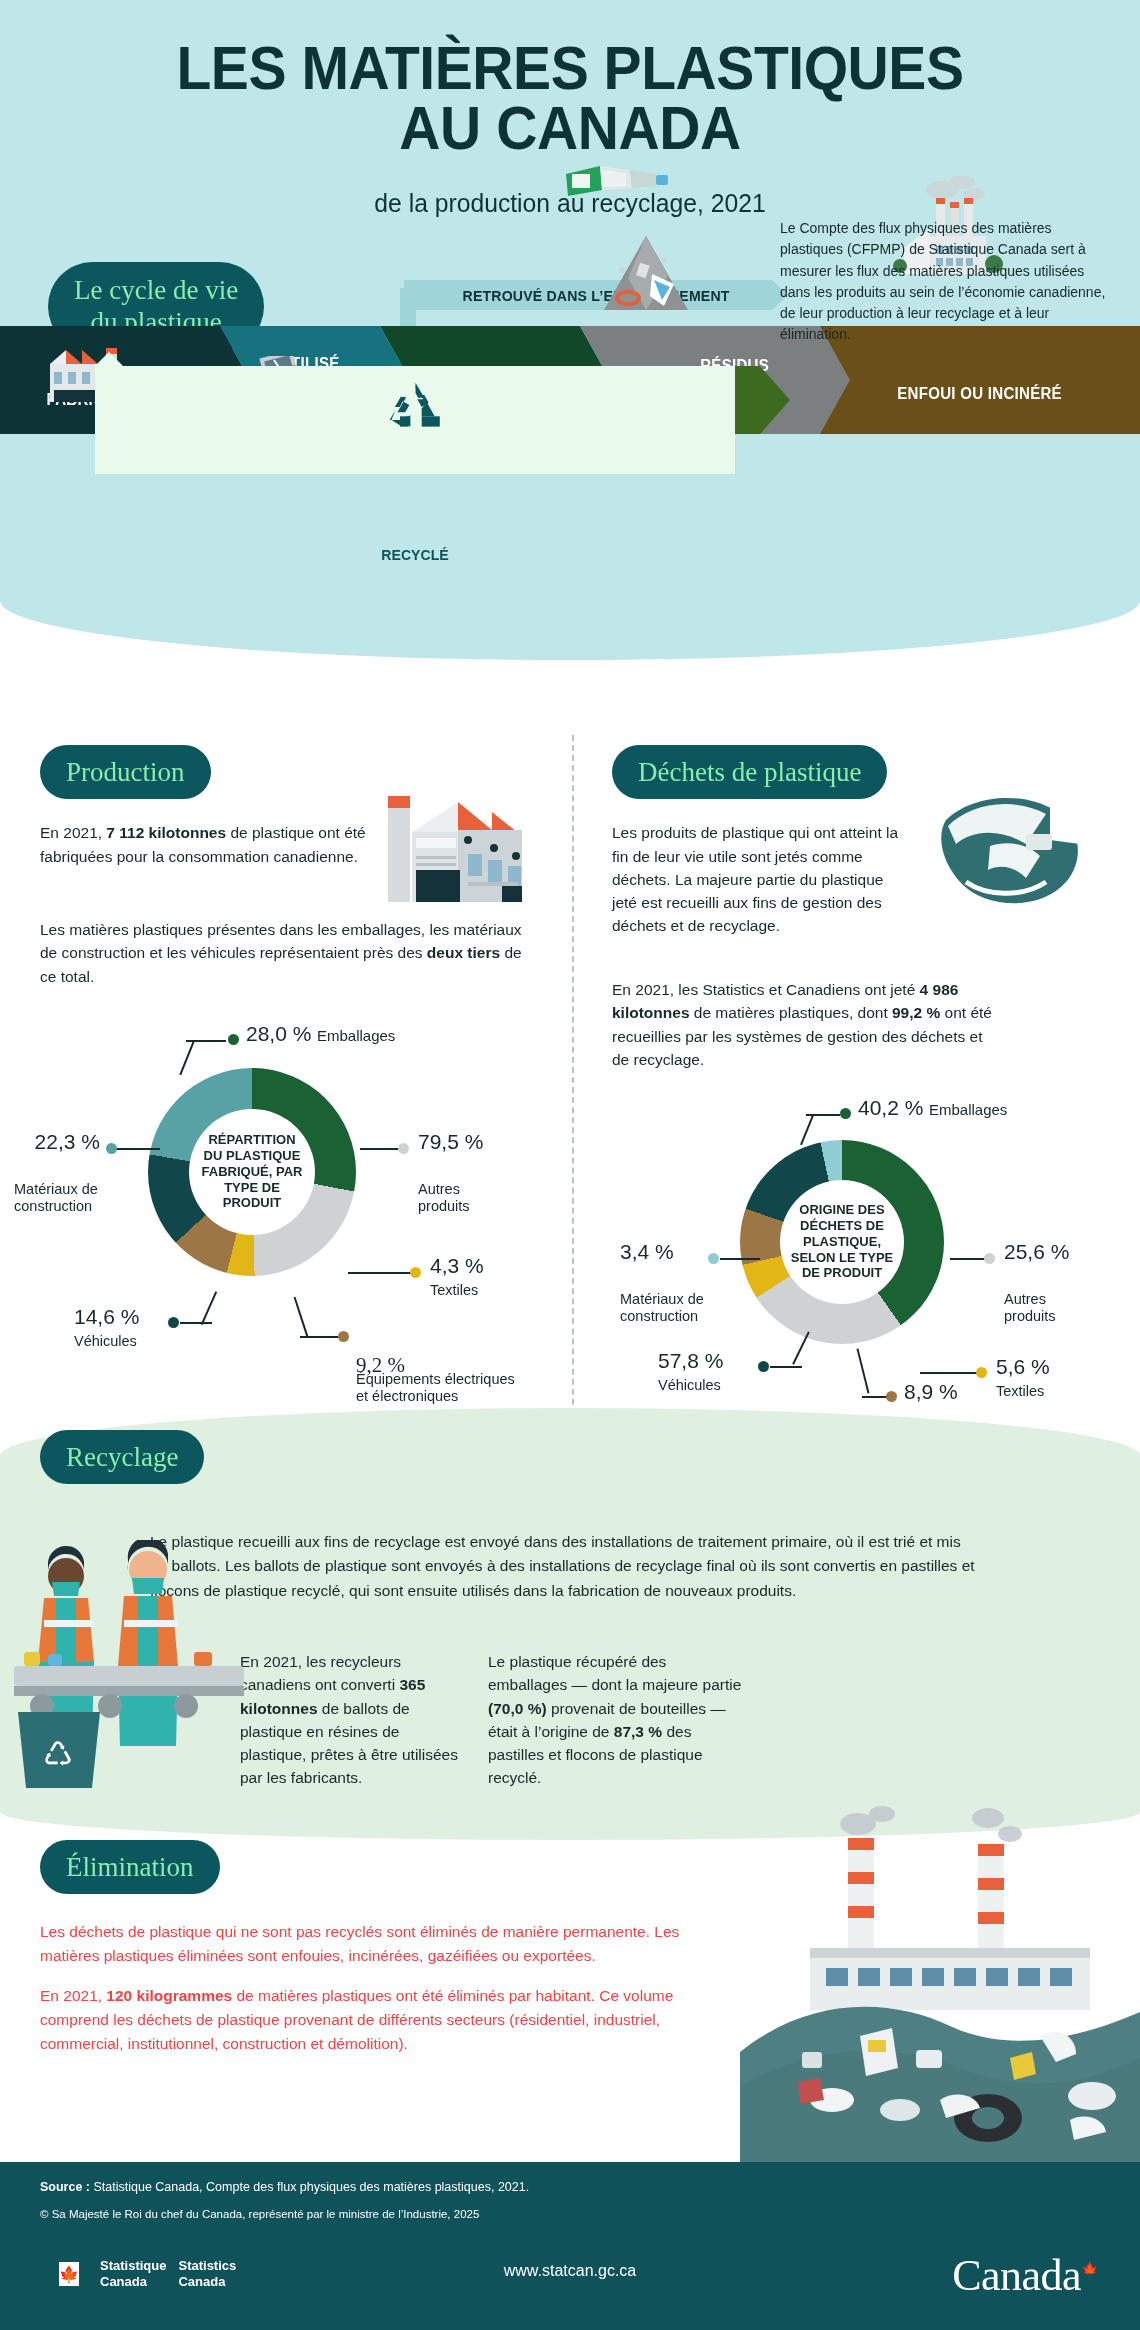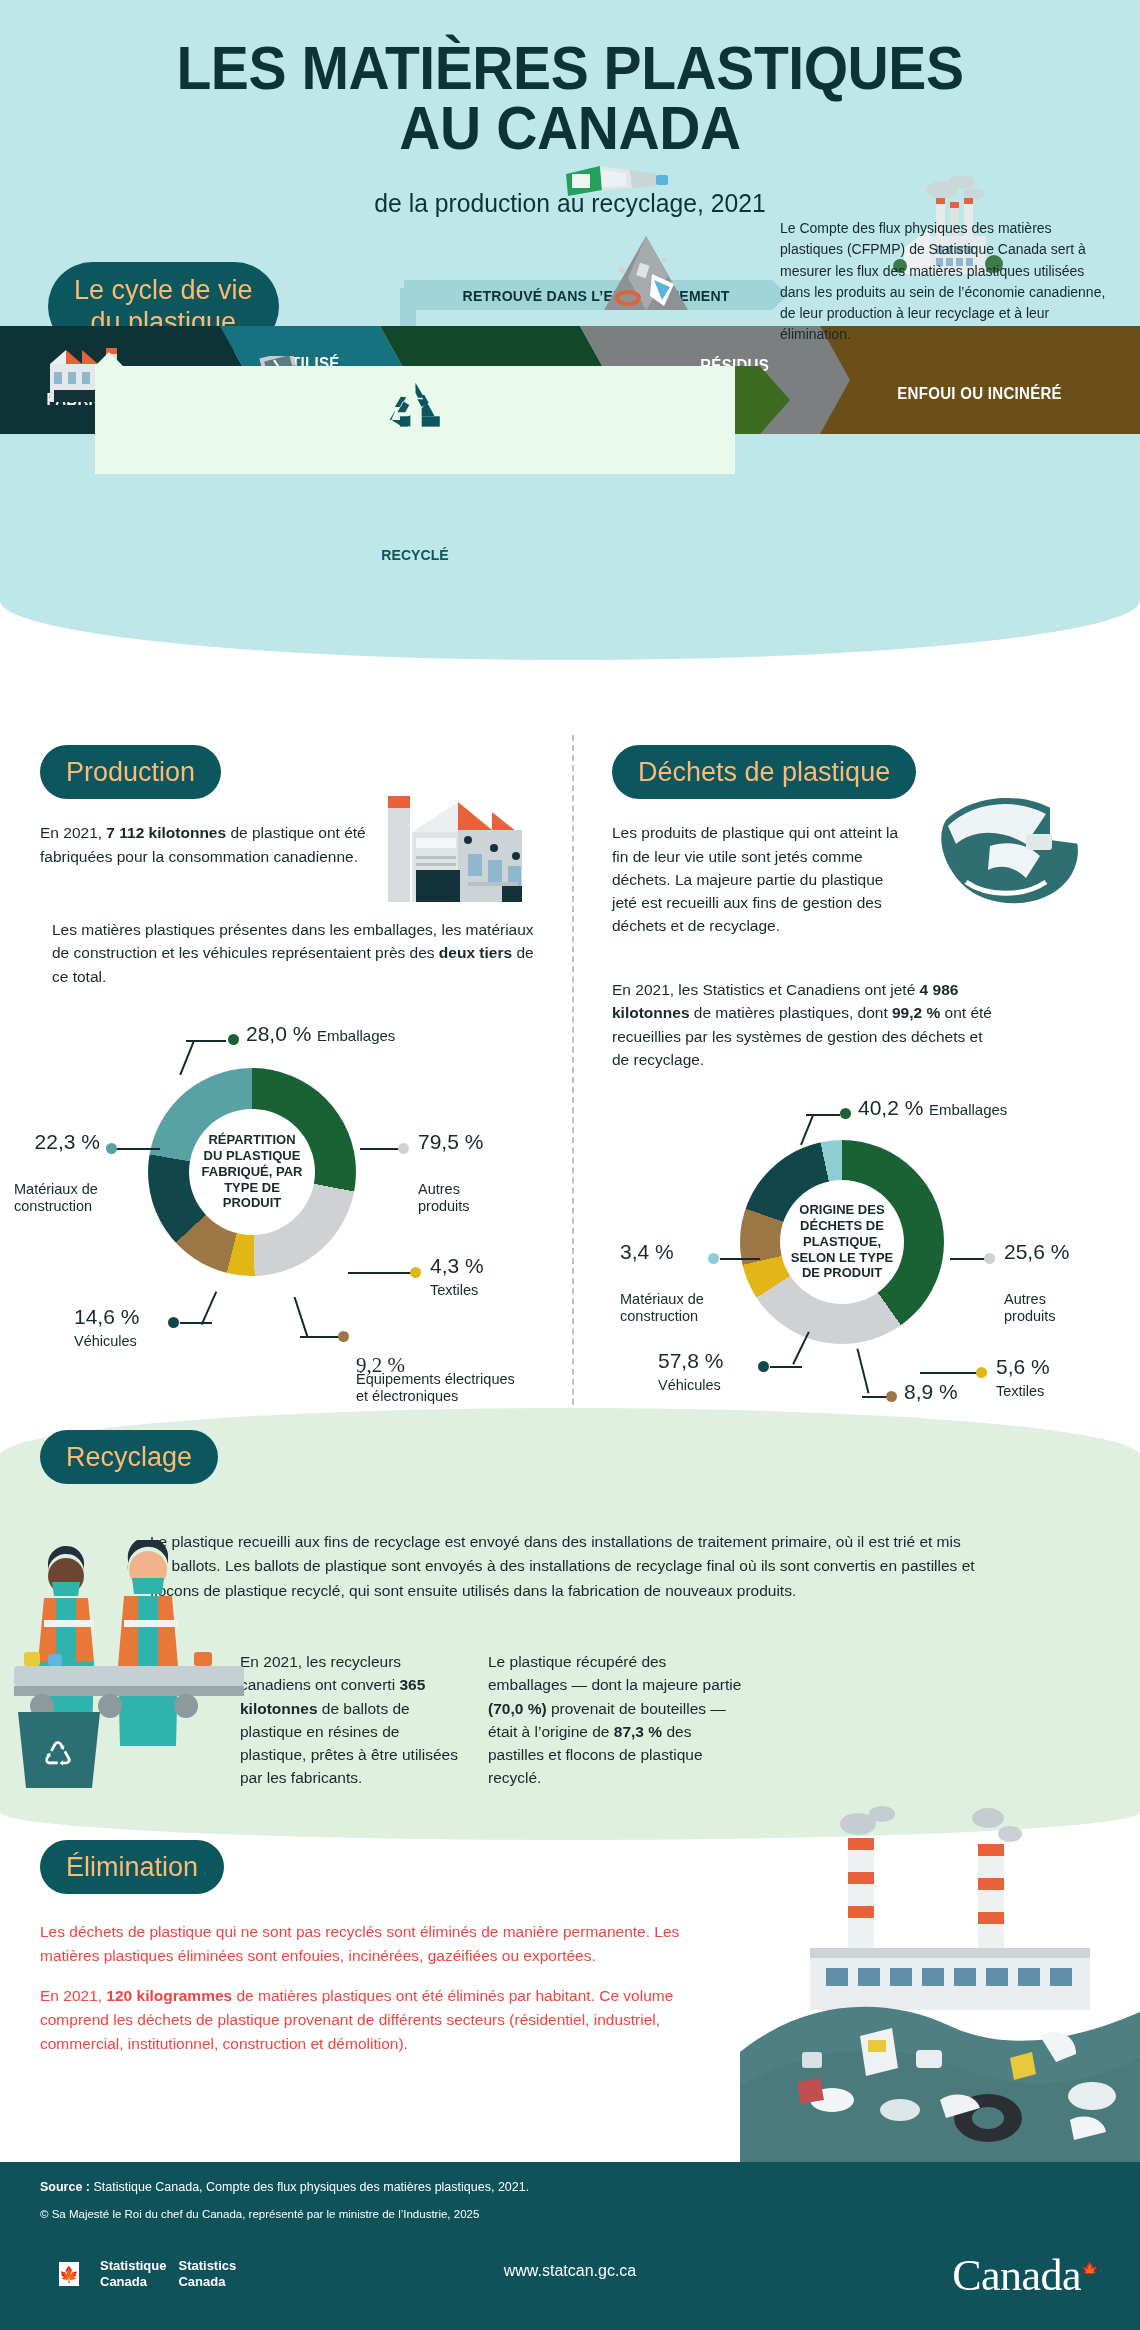--- a/index.html
+++ b/index.html
@@ -29,25 +29,26 @@
   }
   .subtitle {
     position: absolute; top: 188px; left: 0; width: 1140px;
     text-align: center; font-size: 26px; color: #0d3336;
     font-weight: 500;
     transform: scaleX(0.95); transform-origin: center top;
   }
 
   .pill {
     display: inline-block;
-    background: #0c565d; color: #fdba74;
+    background: #0c565d; color: #86efac;
     border-radius: 999px;
     font-size: 27px; font-weight: 400;
     padding: 12px 26px;
     line-height: 1.2;
+    font-family: Liberation Serif, serif;
   }
   .lc-pill { position: absolute; left: 48px; top: 262px; text-align: center; }
 
   
   .lc-wrap { position: absolute; left: 0; top: 248px; width: 1140px; height: 300px; }
   .envbox {
     position: absolute; left: 400px; top: 40px; width: 16px; height: 148px;
     background: #9fd4d8;
   }
   .env-tag {
@@ -340,21 +341,21 @@
 
 <div class="divider"></div>
 
 <div class="col-prod">
   <span class="pill sec-pill">Production</span>
   <div class="body-txt" style="margin-top:22px;">
     <p style="margin-top:0;"><span>En 2021, </span><b>7 112 kilotonnes</b><span> de plastique ont été fabriquées pour la consommation canadienne.</span></p>
   </div>
 </div>
 <div class="body-txt" style="position:absolute; left:40px; top:918px; width:498px;">
-  <p style="margin-top:0;margin-left:12px;"><span>Les matières plastiques présentes dans les emballages, les matériaux de construction et les véhicules représentaient près des </span><b>deux tiers</b><span> de ce total.</span></p>
+  <p style="margin-top:0;"><span>Les matières plastiques présentes dans les emballages, les matériaux de construction et les véhicules représentaient près des </span><b>deux tiers</b><span> de ce total.</span></p>
 </div>
 
 <svg class="ill" style="left:382px; top:790px;" width="160" height="118" viewBox="0 0 160 118">
   <rect x="6" y="6" width="22" height="106" fill="#d7dbdd"></rect>
   <rect x="6" y="6" width="22" height="12" fill="#e8613a"></rect>
   <polygon points="30,42 76,12 76,112 30,112" fill="#eceff0"></polygon>
   <polygon points="76,12 110,40 110,112 76,112" fill="#e8613a"></polygon>
   <polygon points="110,22 140,46 140,112 110,112" fill="#e8613a"></polygon>
   <rect x="30" y="42" width="110" height="70" fill="#dfe4e6"></rect>
   <rect x="76" y="40" width="64" height="72" fill="#cdd4d7"></rect>

